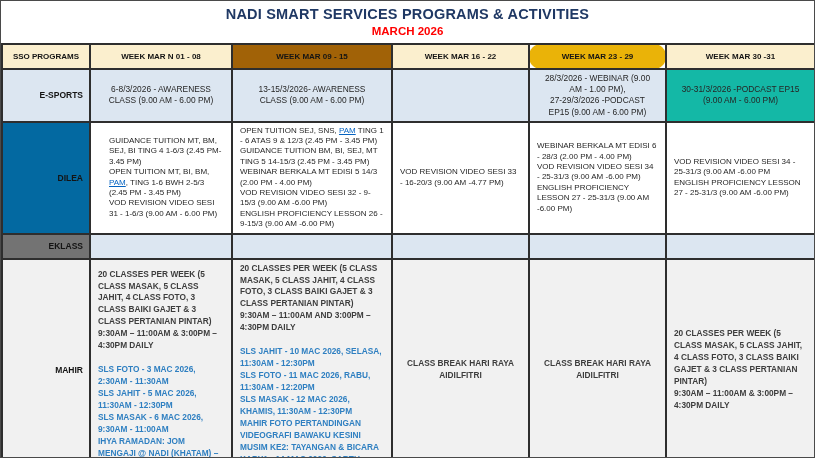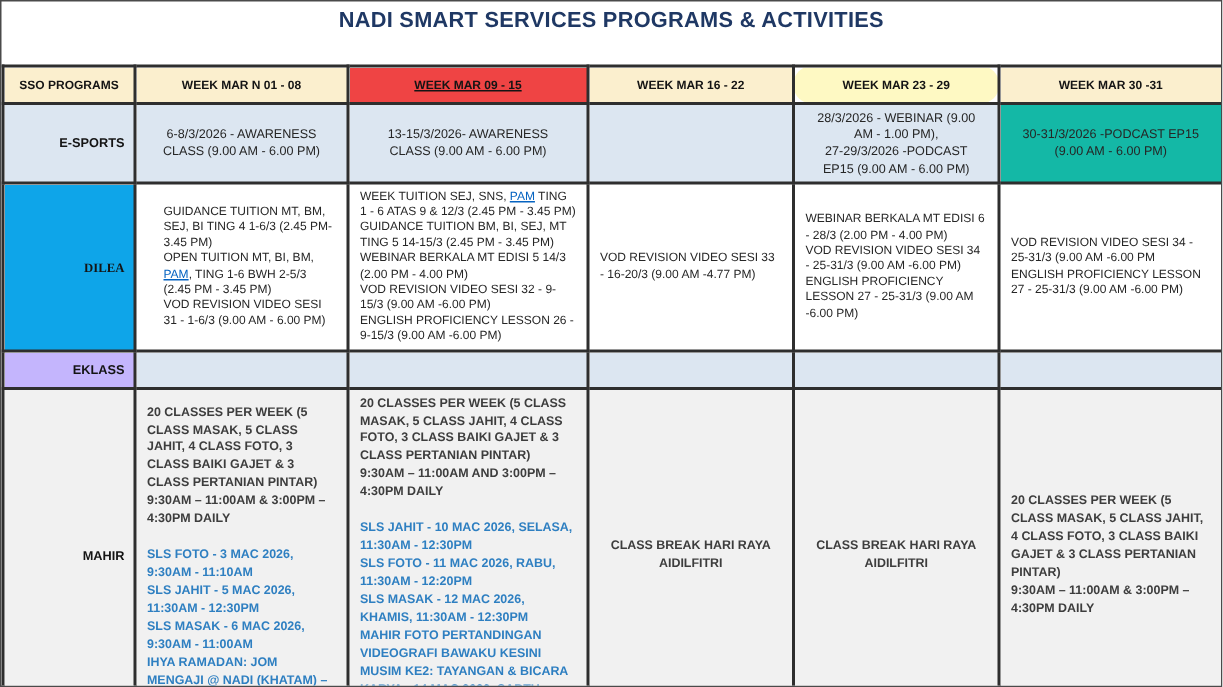--- a/index.html
+++ b/index.html
@@ -24,37 +24,38 @@
   .blue{color:#2E7FC1;}
   .link{color:#0563C1;text-decoration:underline;cursor:pointer;}
   .bottom-bar{flex:1 1 auto;background:#1F3864;}
 </style>
 </head>
 <body>
 
 <div class="page">
   <div class="titlewrap">
     <div class="title">NADI SMART SERVICES PROGRAMS &amp; ACTIVITIES</div>
+    <div class="subtitle">MARCH 2026</div>
   </div>
   <table>
     <colgroup>
         <col style="width: 88px;">
         <col style="width: 142px;">
         <col style="width: 160px;">
         <col style="width: 137px;">
         <col style="width: 137px;">
         <col style="width: 149px;">
       </colgroup>
     <thead>
         <tr style="height: 25px;">
           <th class="colhead" style="background: rgb(251, 239, 206);">SSO PROGRAMS</th>
           <th class="colhead" style="background: rgb(251, 239, 206);">WEEK MAR N 01 - 08</th>
-          <th class="colhead" style="background: #ef4444; text-decoration: underline;">WEEK MAR  09 - 15</th>
+          <th class="colhead" style="background: #a16207;">WEEK MAR  09 - 15</th>
           <th class="colhead" style="background: rgb(251, 239, 206);">WEEK MAR 16 - 22</th>
-          <th class="colhead" style="background: #fef9c3; border-radius: 12px;">WEEK MAR  23 - 29</th>
+          <th class="colhead" style="background: #eab308; border-radius: 12px;">WEEK MAR  23 - 29</th>
           <th class="colhead" style="background: rgb(251, 239, 206);">WEEK MAR 30 -31</th>
         </tr>
       </thead>
     <tbody>
         <tr style="height: 50px;">
           <th class="rowlabel" style="background: rgb(220, 230, 241);">E-SPORTS</th>
           <td class="cell center esports" style="background: rgb(220, 230, 241);">
             <div class="line"><span>6-8/3/2026 - AWARENESS CLASS (9.00 AM - 6.00 PM)</span></div>
           </td>
           <td class="cell center esports" style="background: rgb(220, 230, 241);">
@@ -63,61 +64,61 @@
           <td class="cell center esports" style="background: rgb(220, 230, 241);"></td>
           <td class="cell center esports" style="background: rgb(220, 230, 241);">
             <div class="line"><span>28/3/2026 - WEBINAR (9.00 AM - 1.00 PM),</span></div>
             <div class="line"><span>27-29/3/2026 -PODCAST EP15 (9.00 AM - 6.00 PM)</span></div>
           </td>
           <td class="cell center esports" style="background: #14b8a6;">
             <div class="line"><span>30-31/3/2026 -PODCAST EP15 (9.00 AM - 6.00 PM)</span></div>
           </td>
         </tr>
         <tr style="height: 101px;">
-          <th class="rowlabel" style="background: #0ea5e9; font-family: Liberation Serif, serif;">DILEA</th>
+          <th class="rowlabel" style="background: #0369a1;">DILEA</th>
           <td class="cell left dilea" style="background: rgb(255, 255, 255); padding-left: 18px;">
             <div class="line"><span>GUIDANCE TUITION MT, BM, SEJ, BI TING 4 1-6/3 (2.45 PM-3.45 PM)</span></div>
             <div class="line"><span>OPEN TUITION MT, BI, BM, </span><span class="link">PAM</span><span>, TING 1-6 BWH 2-5/3 (2.45 PM - 3.45 PM)</span></div>
             <div class="line"><span>VOD REVISION VIDEO SESI 31 - 1-6/3 (9.00 AM - 6.00 PM)</span></div>
           </td>
           <td class="cell left dilea" style="background: rgb(255, 255, 255);">
-            <div class="line"><span>WEEK TUITION SEJ, SNS, </span><span class="link">PAM</span><span> TING 1 - 6 ATAS 9 &amp; 12/3 (2.45 PM - 3.45 PM)</span></div>
+            <div class="line"><span>OPEN TUITION SEJ, SNS, </span><span class="link">PAM</span><span> TING 1 - 6 ATAS 9 &amp; 12/3 (2.45 PM - 3.45 PM)</span></div>
             <div class="line"><span>GUIDANCE TUITION BM, BI, SEJ, MT TING 5 14-15/3 (2.45 PM - 3.45 PM)</span></div>
             <div class="line"><span>WEBINAR BERKALA MT EDISI 5 14/3 (2.00 PM - 4.00 PM)</span></div>
             <div class="line"><span>VOD REVISION VIDEO SESI 32 - 9-15/3 (9.00 AM -6.00 PM)</span></div>
             <div class="line"><span>ENGLISH PROFICIENCY LESSON 26 - 9-15/3 (9.00 AM -6.00 PM)</span></div>
           </td>
           <td class="cell left dilea" style="background: rgb(255, 255, 255);">
             <div class="line"><span>VOD REVISION VIDEO SESI 33 - 16-20/3 (9.00 AM -4.77 PM)</span></div>
           </td>
           <td class="cell left dilea" style="background: rgb(255, 255, 255);">
             <div class="line"><span>WEBINAR BERKALA MT EDISI 6 - 28/3 (2.00 PM - 4.00 PM)</span></div>
             <div class="line"><span>VOD REVISION VIDEO SESI 34 - 25-31/3 (9.00 AM -6.00 PM)</span></div>
             <div class="line"><span>ENGLISH PROFICIENCY LESSON 27 - 25-31/3 (9.00 AM -6.00 PM)</span></div>
           </td>
           <td class="cell left dilea" style="background: rgb(255, 255, 255);">
             <div class="line"><span>VOD REVISION VIDEO SESI 34 - 25-31/3 (9.00 AM -6.00 PM</span></div>
             <div class="line"><span>ENGLISH PROFICIENCY LESSON 27 - 25-31/3 (9.00 AM -6.00 PM)</span></div>
           </td>
         </tr>
         <tr style="height: 25px;">
-          <th class="rowlabel" style="background: #c4b5fd;">EKLASS</th>
+          <th class="rowlabel" style="background: #737373;">EKLASS</th>
           <td class="cell left eklass" style="background: rgb(220, 230, 241);"></td>
           <td class="cell left eklass" style="background: rgb(220, 230, 241);"></td>
           <td class="cell left eklass" style="background: rgb(220, 230, 241);"></td>
           <td class="cell left eklass" style="background: rgb(220, 230, 241);"></td>
           <td class="cell left eklass" style="background: rgb(220, 230, 241);"></td>
         </tr>
         <tr style="height: 190px;">
           <th class="rowlabel" style="background: rgb(241, 241, 241);">MAHIR</th>
           <td class="cell left mahir" style="background: rgb(241, 241, 241);">
             <div class="line"><span>20 CLASSES PER WEEK (5 CLASS MASAK, 5 CLASS JAHIT, 4 CLASS FOTO, 3 CLASS BAIKI GAJET &amp; 3 CLASS PERTANIAN PINTAR)</span></div>
             <div class="line"><span>9:30AM – 11:00AM &amp; 3:00PM – 4:30PM DAILY</span></div>
             <div class="line">&nbsp;</div>
-            <div class="line"><span class="blue">SLS FOTO - 3 MAC 2026, 9:30AM - 11:10AM</span></div>
+            <div class="line"><span class="blue">SLS FOTO - 3 MAC 2026, 2:30AM - 11:30AM</span></div>
             <div class="line"><span class="blue">SLS JAHIT - 5 MAC 2026, 11:30AM - 12:30PM</span></div>
             <div class="line"><span class="blue">SLS MASAK - 6 MAC 2026, 9:30AM - 11:00AM</span></div>
             <div class="line"><span class="blue">IHYA RAMADAN: JOM MENGAJI @ NADI (KHATAM) – 8 MAC 2026, 2:00PM – 3:00PM</span></div>
           </td>
           <td class="cell left mahir" style="background: rgb(241, 241, 241);">
             <div class="line"><span>20 CLASSES PER WEEK (5 CLASS MASAK, 5 CLASS JAHIT, 4 CLASS FOTO, 3 CLASS BAIKI GAJET &amp; 3 CLASS PERTANIAN PINTAR)</span></div>
             <div class="line"><span>9:30AM – 11:00AM AND 3:00PM – 4:30PM DAILY</span></div>
             <div class="line">&nbsp;</div>
             <div class="line"><span class="blue">SLS JAHIT - 10 MAC 2026, SELASA, 11:30AM - 12:30PM</span></div>
             <div class="line"><span class="blue">SLS FOTO - 11 MAC 2026, RABU, 11:30AM - 12:20PM</span></div>

